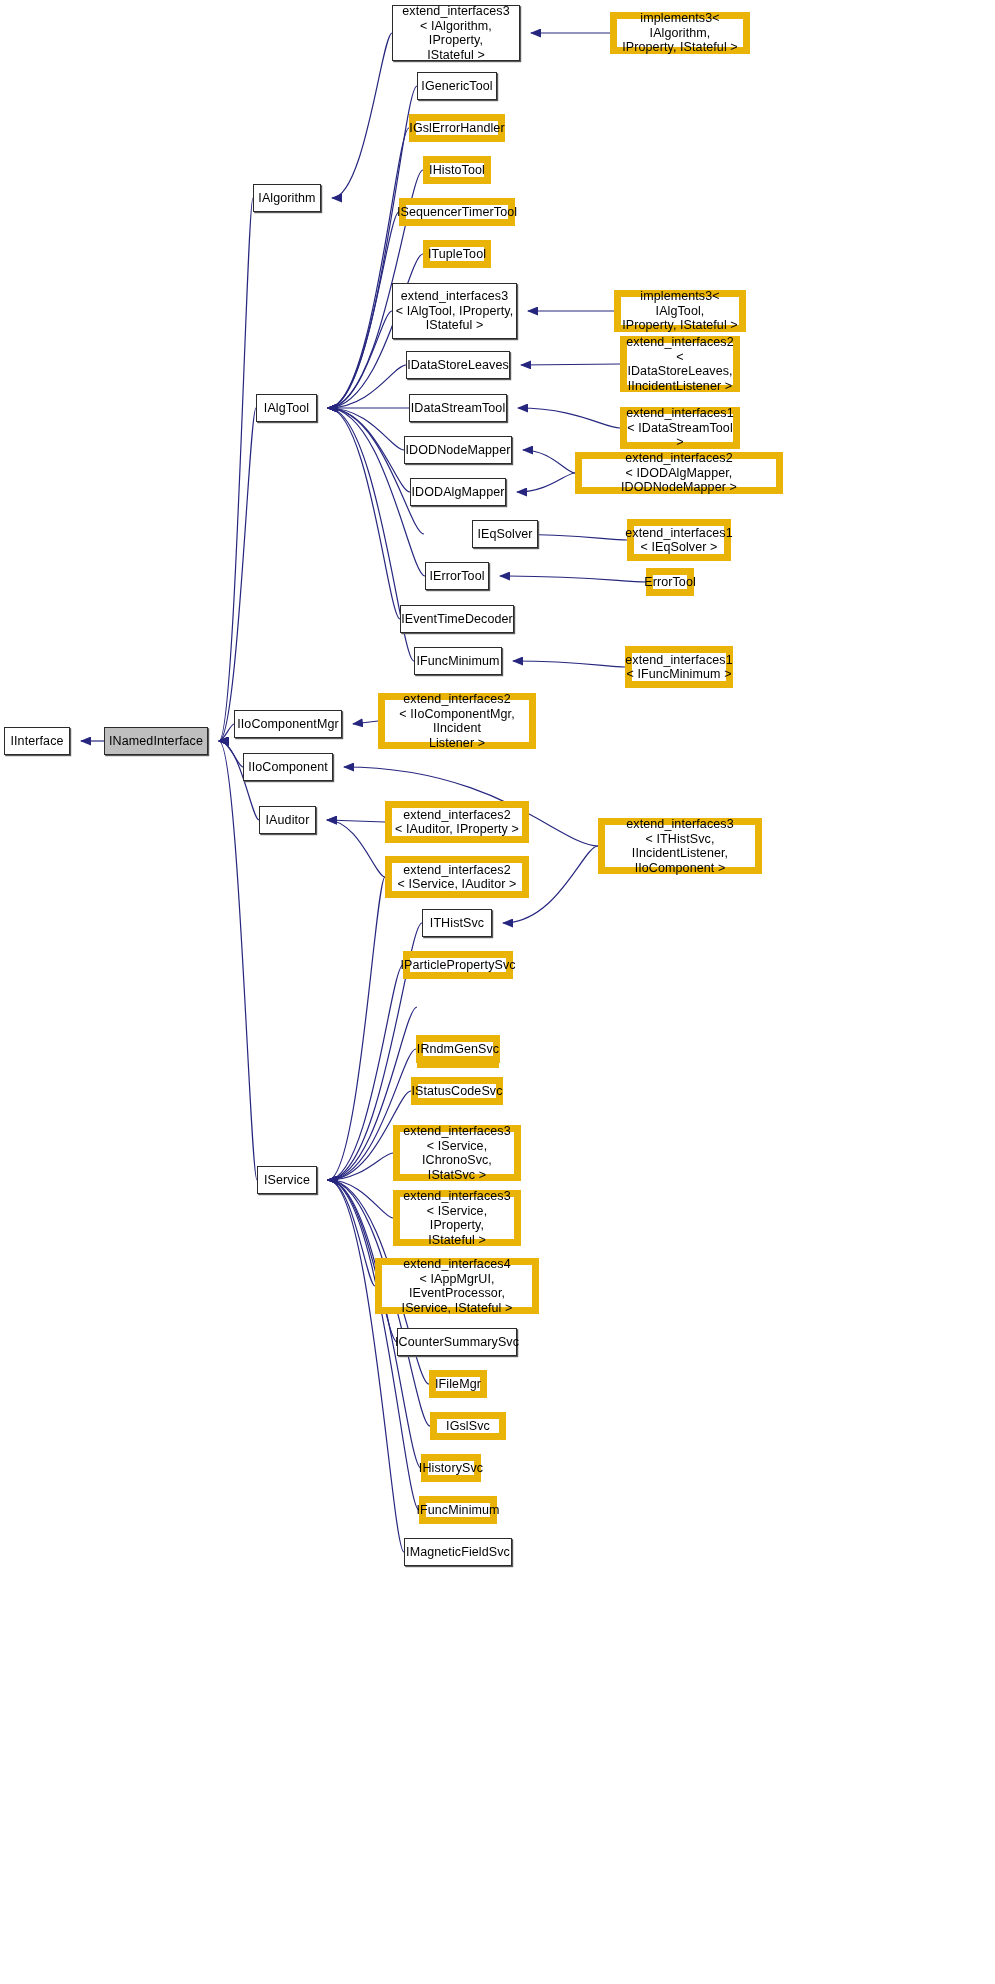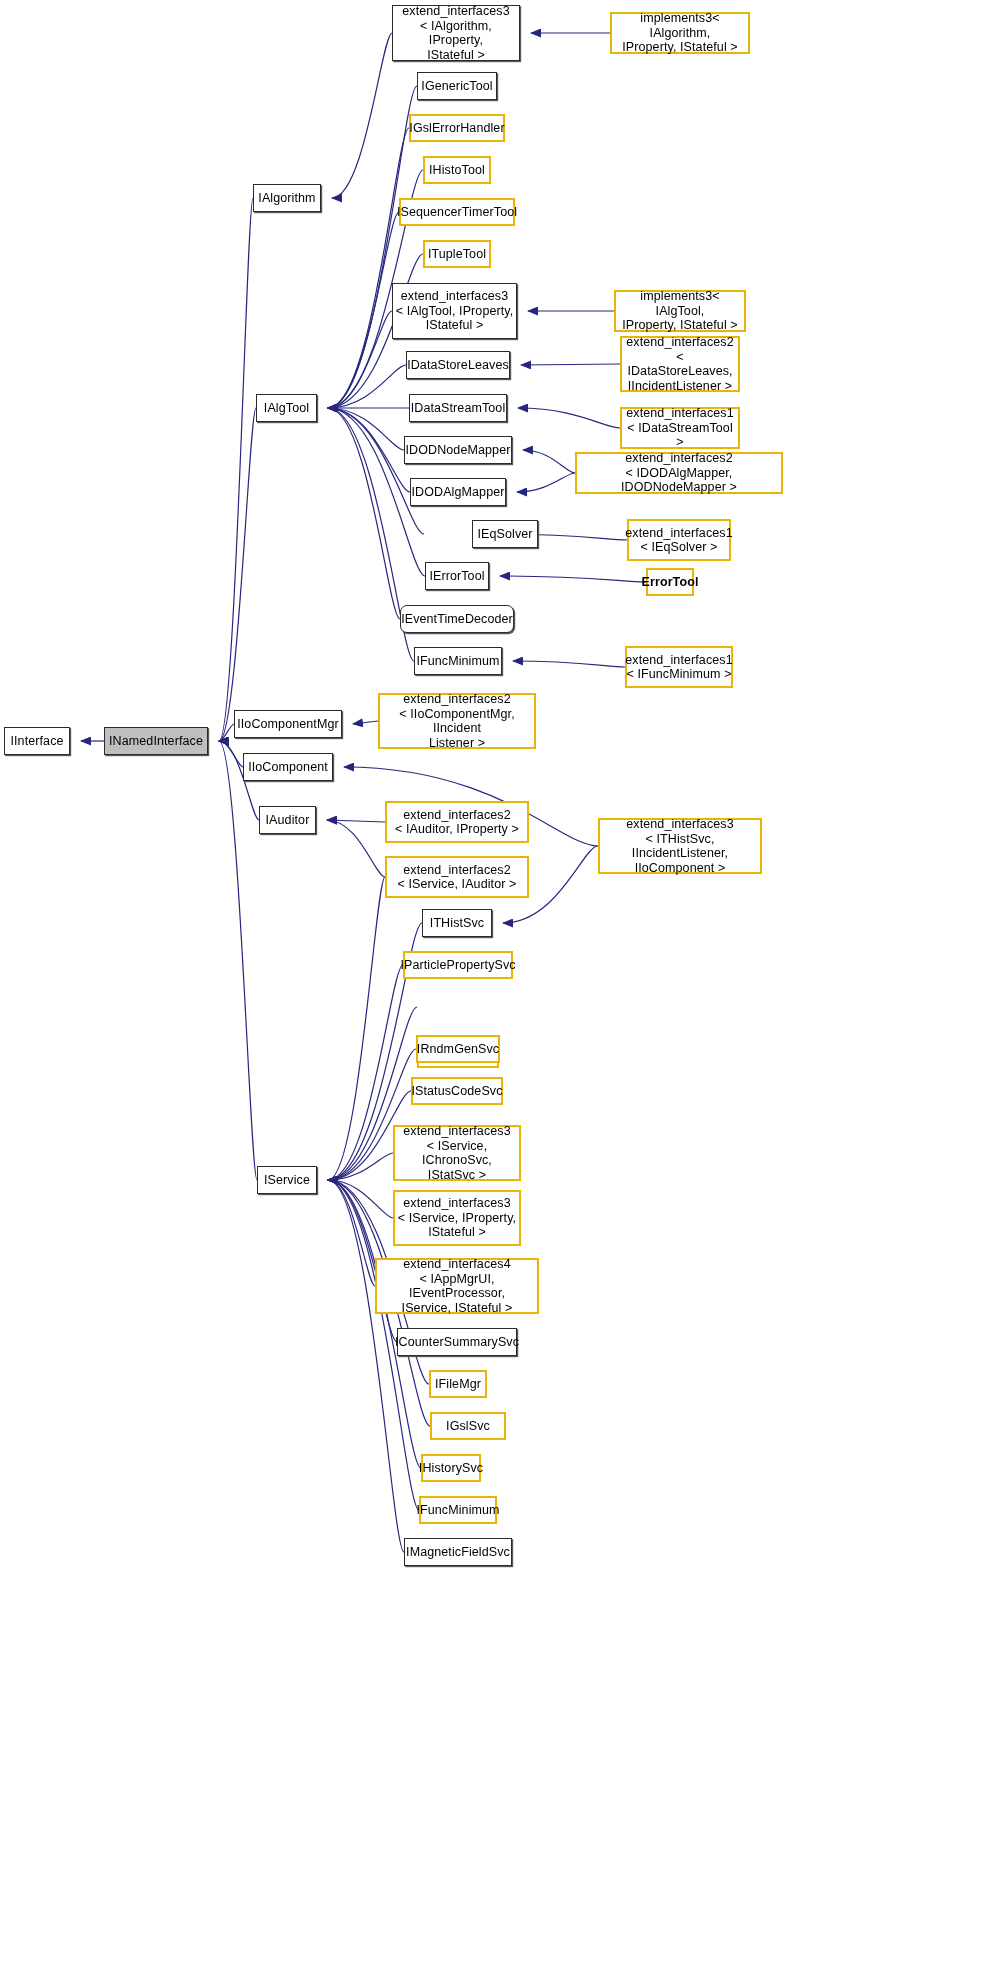--- a/index.html
+++ b/index.html
@@ -37,21 +37,21 @@
     line-height: 14.5px;
     letter-spacing: 0.1px;
     white-space: pre-line;
     z-index: 5;
   }
   .node.black {
     border: 1px solid #2b2b2b;
     box-shadow: 1.2px 1.2px 0 0 #5a5a5a;
   }
   .node.red {
-    border: 2px solid #eab308;
+    border: 7px solid #eab308;
   }
   .node.highlight {
     background: #bfbfbf;
     border: 1px solid #2b2b2b;
     box-shadow: 1.2px 1.2px 0 0 #5a5a5a;
   }
 </style>
 </head>
 <body>
 
@@ -145,22 +145,22 @@
     <div class="node red" style="left: 620px; top: 407px; width: 120px; height: 42px;">extend_interfaces1
 &lt; IDataStreamTool &gt;</div>
     <div class="node black" style="left: 404px; top: 436px; width: 108px; height: 28px;">IDODNodeMapper</div>
     <div class="node red" style="left: 575px; top: 452px; width: 208px; height: 42px;">extend_interfaces2
 &lt; IDODAlgMapper, IDODNodeMapper &gt;</div>
     <div class="node black" style="left: 410px; top: 478px; width: 96px; height: 28px;">IDODAlgMapper</div>
     <div class="node black" style="left: 424px; top: 520px; width: 66px; height: 28px; margin-left: 48px;">IEqSolver</div>
     <div class="node red" style="left: 627px; top: 519px; width: 104px; height: 42px;">extend_interfaces1
 &lt; IEqSolver &gt;</div>
     <div class="node black" style="left: 425px; top: 562px; width: 64px; height: 28px;">IErrorTool</div>
-    <div class="node red" style="left: 646px; top: 568px; width: 48px; height: 28px; font-weight: bold;">ErrorTool</div>
-    <div class="node black" style="left: 400px; top: 605px; width: 114px; height: 28px; border-radius: 7px;">IEventTimeDecoder</div>
+    <div class="node red" style="left: 646px; top: 568px; width: 48px; height: 28px;">ErrorTool</div>
+    <div class="node black" style="left: 400px; top: 605px; width: 114px; height: 28px;">IEventTimeDecoder</div>
     <div class="node black" style="left: 414px; top: 647px; width: 88px; height: 28px;">IFuncMinimum</div>
     <div class="node red" style="left: 625px; top: 646px; width: 108px; height: 42px;">extend_interfaces1
 &lt; IFuncMinimum &gt;</div>
     <div class="node red" style="left: 378px; top: 693px; width: 158px; height: 56px;">extend_interfaces2
 &lt; IIoComponentMgr, IIncident
 Listener &gt;</div>
     <div class="node red" style="left: 385px; top: 801px; width: 144px; height: 42px;">extend_interfaces2
 &lt; IAuditor, IProperty &gt;</div>
     <div class="node red" style="left: 385px; top: 856px; width: 144px; height: 42px;">extend_interfaces2
 &lt; IService, IAuditor &gt;</div>

